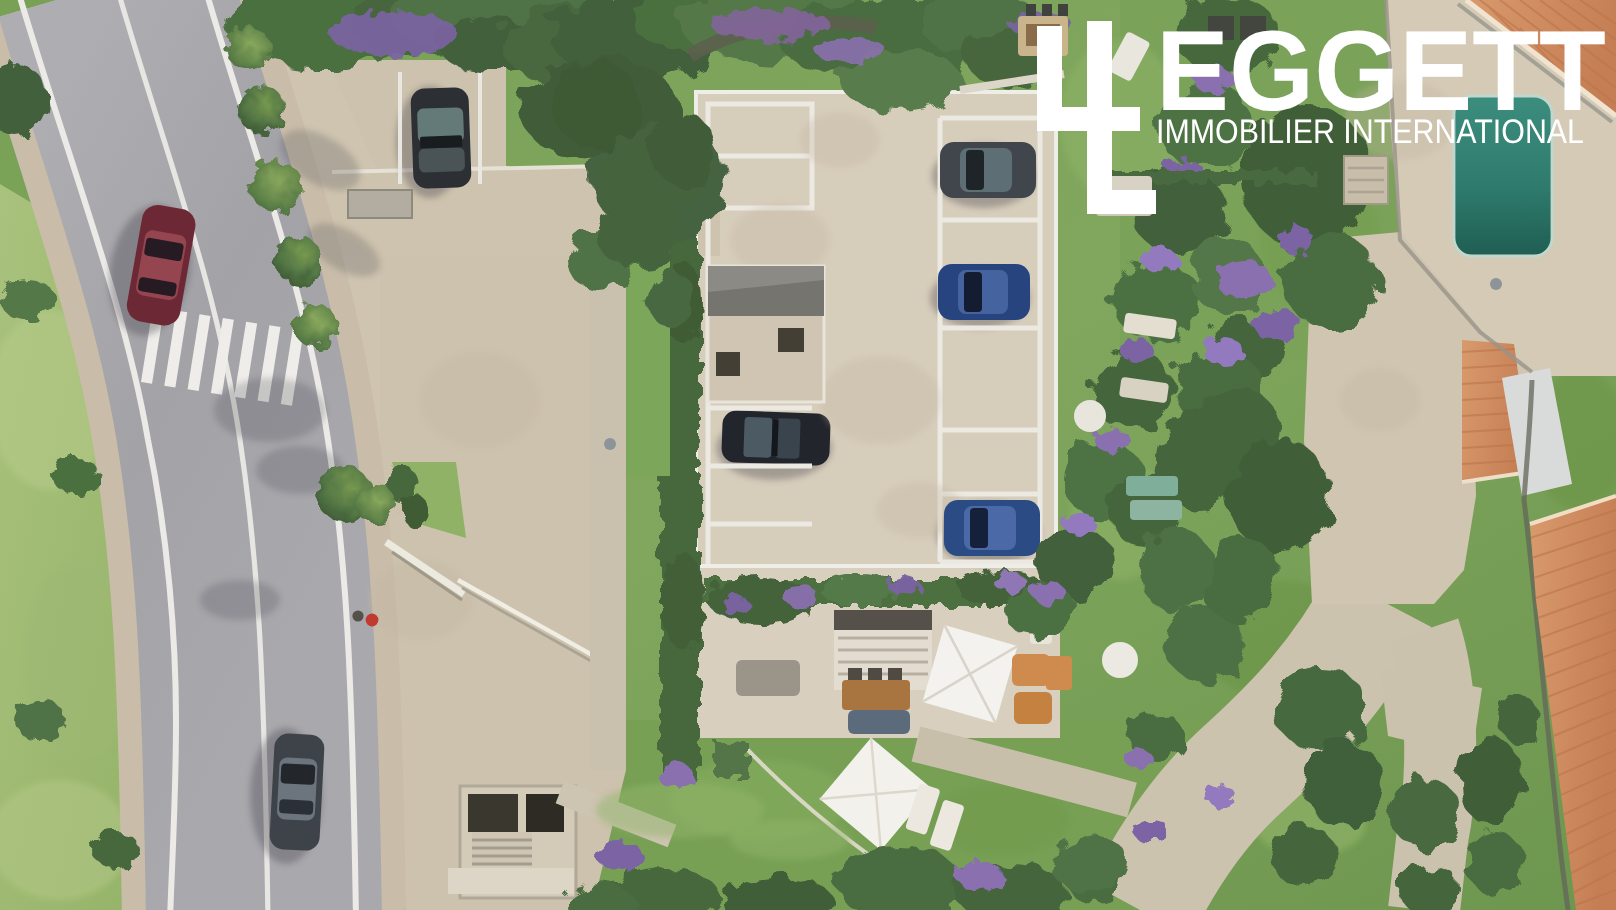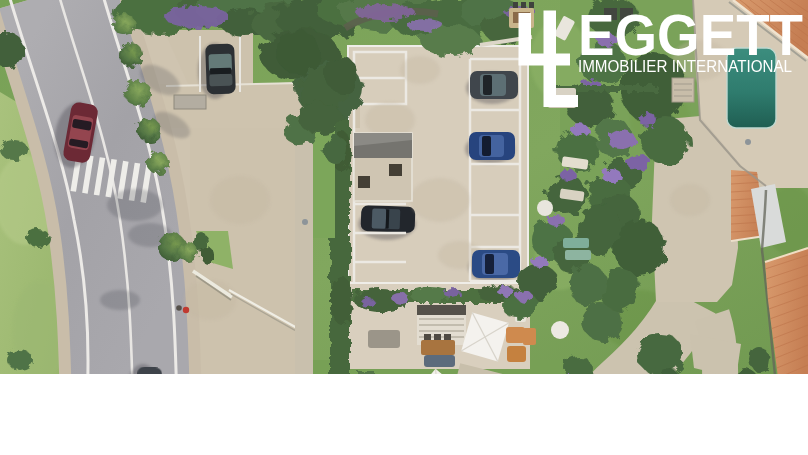--- a/index.html
+++ b/index.html
@@ -1,16 +1,16 @@
 <!DOCTYPE html>
 <html><head>
 <meta charset="utf-8">
 <style>
   html,body{margin:0;padding:0;background:#fff;font-family:"Liberation Sans",sans-serif;}
-  #stage{position:relative;width:808px;height:374px;overflow:hidden;}
+  #stage{position:relative;width:808px;height:455px;overflow:hidden;}
 </style>
 </head>
 <body>
 <div id="stage">
 <svg width="808" height="455" viewBox="0 0 808 455">
 <defs>
   <linearGradient id="grassR" x1="0" y1="0" x2="1" y2="1">
     <stop offset="0" stop-color="#78a156"></stop>
     <stop offset="0.5" stop-color="#81a75e"></stop>
     <stop offset="1" stop-color="#6d964e"></stop>

